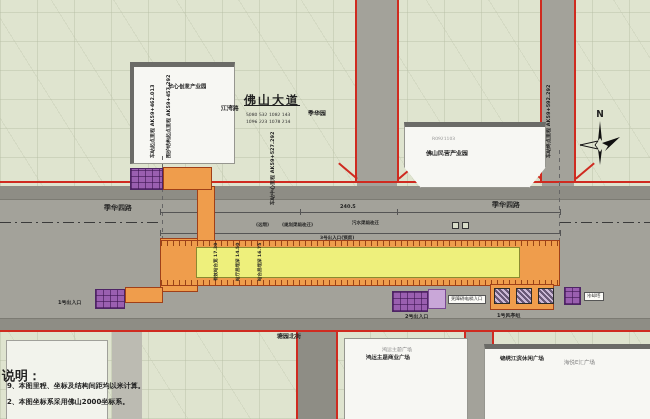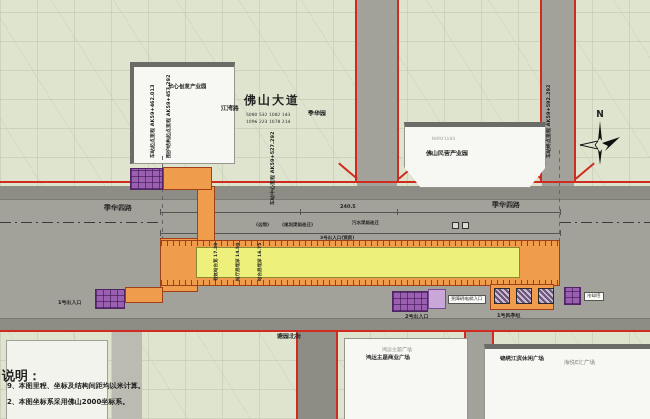--- a/index.html
+++ b/index.html
@@ -125,21 +125,21 @@
 
   <span class="abs" style="left:256px;top:222px;font-size:4.5px;font-weight:bold;white-space:nowrap;">(远期)</span>
   <span class="abs" style="left:282px;top:222px;font-size:4.5px;font-weight:bold;white-space:nowrap;">(规划渠箱改迁)</span>
   <span class="abs" style="left:352px;top:220px;font-size:4.5px;font-weight:bold;white-space:nowrap;">污水渠箱改迁</span>
   <span class="abs" style="left:320px;top:235px;font-size:4.5px;font-weight:bold;white-space:nowrap;">3号出入口(预留)</span>
   <div class="abs sq" style="left:452px;top:222px;"></div>
   <div class="abs sq" style="left:462px;top:222px;"></div>
 
   <span class="abs t" style="left:104px;top:205px;font-size:7px;">季华四路</span>
   <span class="abs t" style="left:492px;top:202px;font-size:7px;">季华四路</span>
-  <span class="abs t" style="left:244px;top:94px;font-size:12px;letter-spacing:2px;">佛山大道</span>
+  <span class="abs t" style="left:244px;top:94px;font-size:12px;letter-spacing:2px;text-decoration:underline;">佛山大道</span>
   <span class="abs t" style="left:221px;top:105px;font-size:6px;">江湾路</span>
   <span class="abs t" style="left:308px;top:110px;font-size:6px;">季华园</span>
   <span class="abs" style="left:246px;top:112px;font-size:4.5px;color:#333;white-space:nowrap;">5080 532 1082 143</span>
   <span class="abs" style="left:246px;top:119px;font-size:4.5px;color:#333;white-space:nowrap;">1096 223 1078 214</span>
   <span class="abs t" style="left:277px;top:333px;font-size:6px;">塘园北街</span>
 
   <span class="abs rot" style="left:150px;top:158px;font-size:5px;">车站起点里程 AK59+462.013</span>
   <span class="abs rot" style="left:166px;top:158px;font-size:5px;">围护结构起点里程 AK59+457.292</span>
   <span class="abs rot" style="left:270px;top:205px;font-size:5px;">车站中心里程 AK59+527.292</span>
   <span class="abs rot" style="left:546px;top:158px;font-size:5px;">车站终点里程 AK59+592.292</span>

